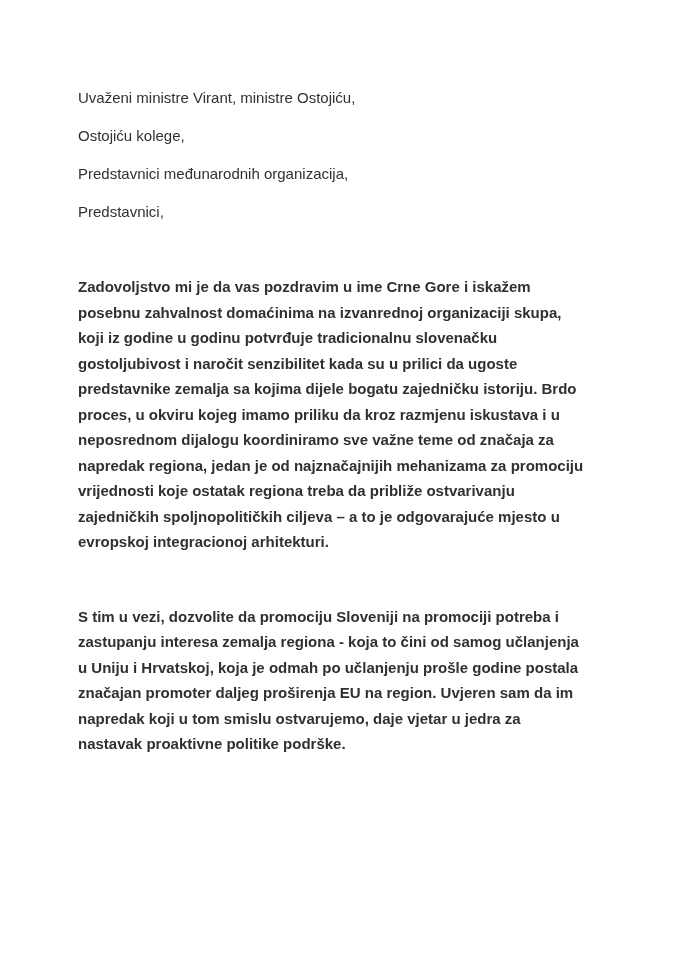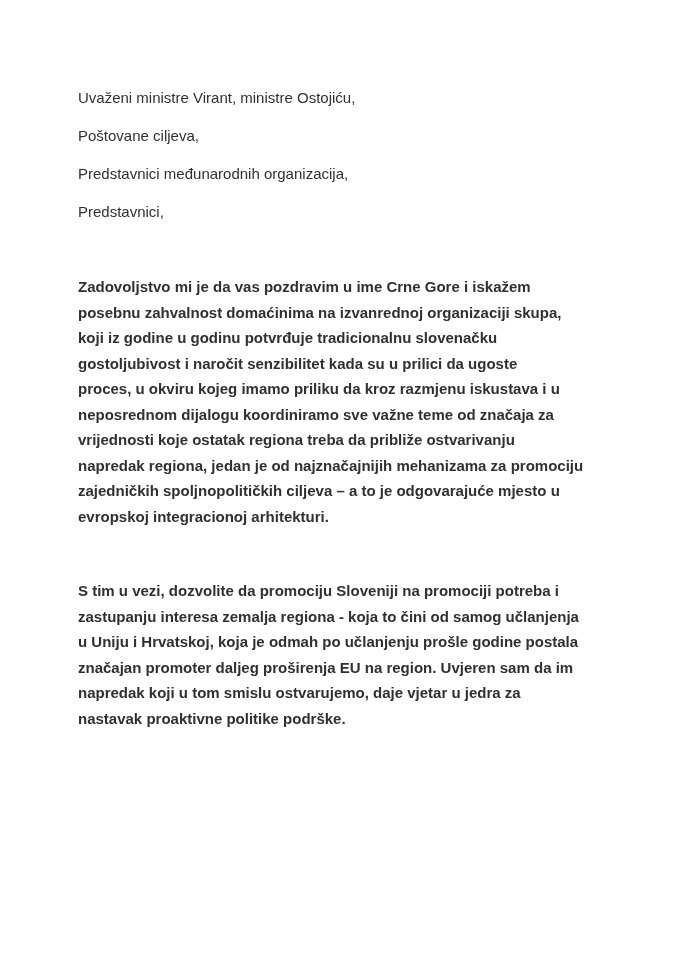--- a/index.html
+++ b/index.html
@@ -35,33 +35,34 @@
     white-space: nowrap;
     font-weight: bold;
   }
 </style>
 </head>
 <body style="background: rgb(255, 255, 255);">
 
 <div class="page" style="color: rgb(48, 48, 48);">
 
   <p class="salutation-line">Uvaženi ministre Virant, ministre Ostojiću,</p>
-  <p class="salutation-line">Poštovane ciljeva,</p>
+  <p class="salutation-line">Ostojiću kolege,</p>
   <p class="salutation-line">Predstavnici međunarodnih organizacija,</p>
   <p class="salutation-line">Predstavnici,</p>
 
   <div class="paragraph">
     <div class="line">Zadovoljstvo mi je da vas pozdravim u ime Crne Gore i iskažem</div>
     <div class="line">posebnu zahvalnost domaćinima na izvanrednoj organizaciji skupa,</div>
     <div class="line">koji iz godine u godinu potvrđuje tradicionalnu slovenačku</div>
     <div class="line">gostoljubivost i naročit senzibilitet kada su u prilici da ugoste</div>
+    <div class="line">predstavnike zemalja sa kojima dijele bogatu zajedničku istoriju. Brdo</div>
     <div class="line">proces, u okviru kojeg imamo priliku da kroz razmjenu iskustava i u</div>
     <div class="line">neposrednom dijalogu koordiniramo sve važne teme od značaja za</div>
+    <div class="line">napredak regiona, jedan je od najznačajnijih mehanizama za promociju</div>
     <div class="line">vrijednosti koje ostatak regiona treba da približe ostvarivanju</div>
-    <div class="line">napredak regiona, jedan je od najznačajnijih mehanizama za promociju</div>
     <div class="line">zajedničkih spoljnopolitičkih ciljeva – a to je odgovarajuće mjesto u</div>
     <div class="line">evropskoj integracionoj arhitekturi.</div>
   </div>
 
   <div class="paragraph">
     <div class="line">S tim u vezi, dozvolite da promociju Sloveniji na promociji potreba i</div>
     <div class="line">zastupanju interesa zemalja regiona - koja to čini od samog učlanjenja</div>
     <div class="line">u Uniju i Hrvatskoj, koja je odmah po učlanjenju prošle godine postala</div>
     <div class="line">značajan promoter daljeg proširenja EU na region. Uvjeren sam da im</div>
     <div class="line">napredak koji u tom smislu ostvarujemo, daje vjetar u jedra za</div>

